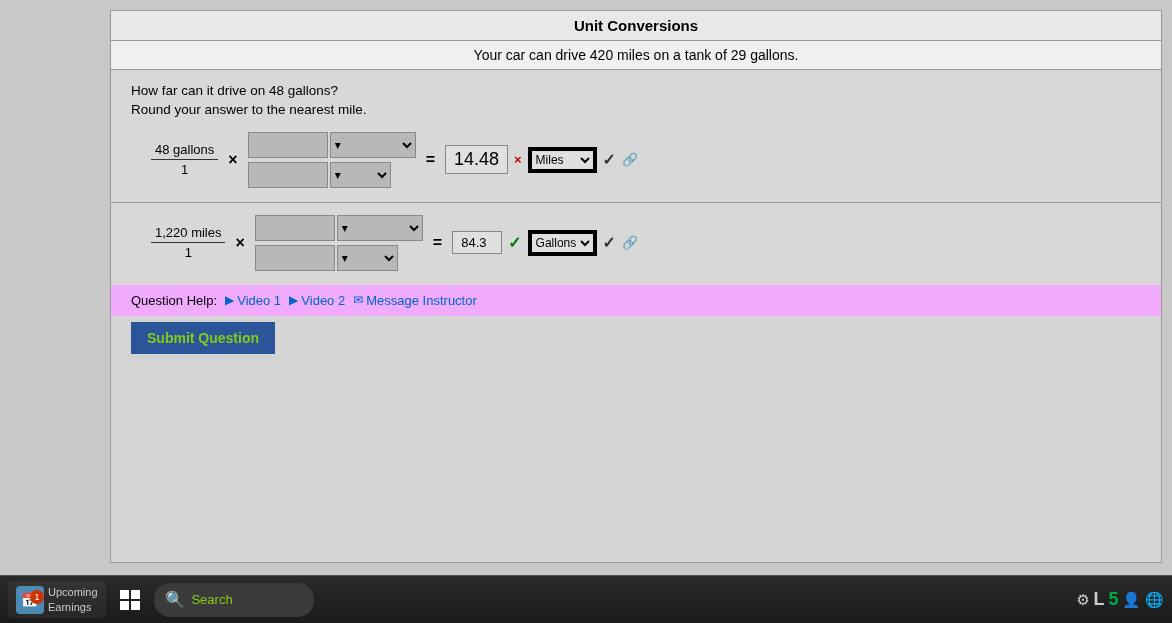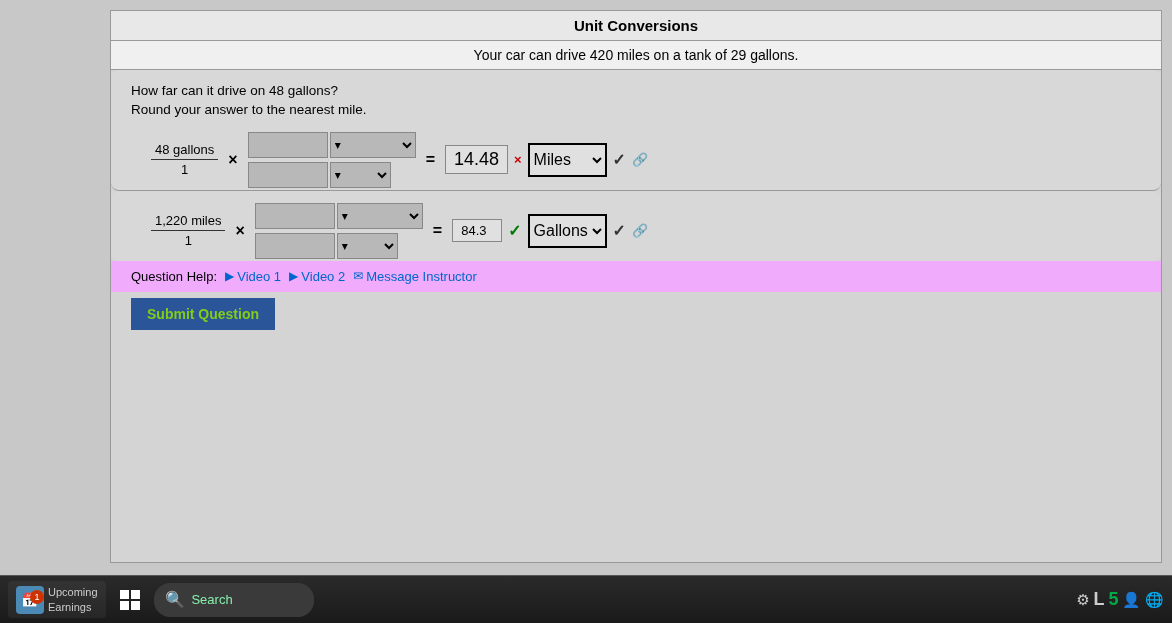--- a/index.html
+++ b/index.html
@@ -34,23 +34,22 @@
     .problem-statement {
       background: #f0f0f0;
       border-bottom: 1px solid #999;
       padding: 6px 16px;
       font-size: 14px;
       text-align: center;
     }
 
     .section {
       border-bottom: 1px solid #999;
-      padding: 12px 20px 2px 20px;
+      padding: 12px 20px 14px 20px;
       background: #d8d8d8;
-      border-radius: 8px;
     }
 
     .section-question {
       font-size: 13.5px;
       margin-bottom: 12px;
       line-height: 1.4;
     }
 
     .fraction-row {
       display: flex;
@@ -129,24 +128,24 @@
       text-align: center;
     }
 
     .result-x {
       font-size: 13px;
       font-weight: bold;
       color: #c00;
     }
 
     .result-unit-select {
-      height: 34px;
+      height: 26px;
       background: #e0e0e0;
-      border: 2px solid #000000;
-      font-size: 16px;
+      border: 4px solid #000000;
+      font-size: 12px;
       cursor: pointer;
     }
 
     .check-icon {
       color: #333;
       font-size: 16px;
       font-weight: bold;
       cursor: pointer;
     }
 
@@ -244,21 +243,21 @@
       background: #3a3a3a;
       border-radius: 16px;
       padding: 4px 12px;
       gap: 6px;
       min-width: 160px;
       height: 34px;
       cursor: pointer;
     }
 
     .search-text {
-      color: #86efac;
+      color: #84cc16;
       font-size: 13px;
     }
 
     .taskbar-right {
       margin-left: auto;
       display: flex;
       align-items: center;
       gap: 8px;
       color: #ccc;
       font-size: 11px;

